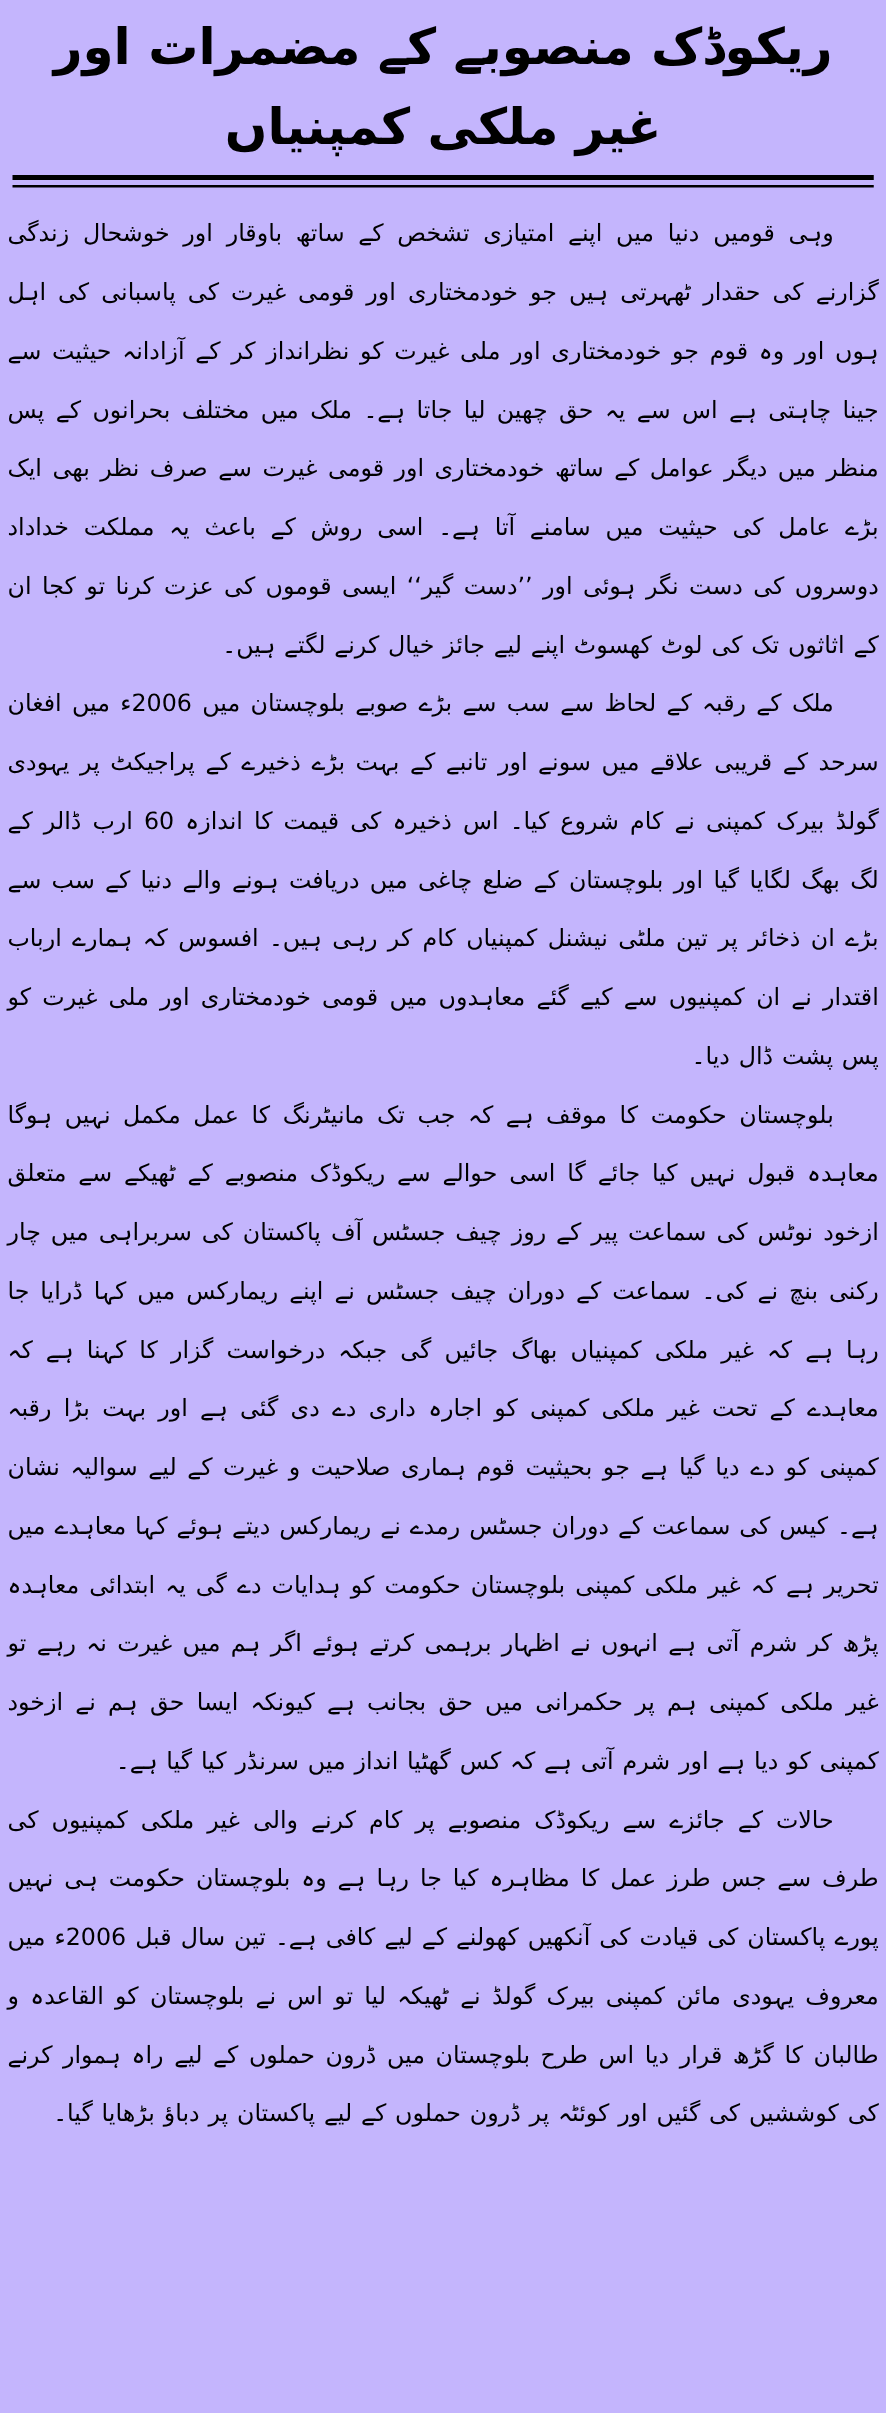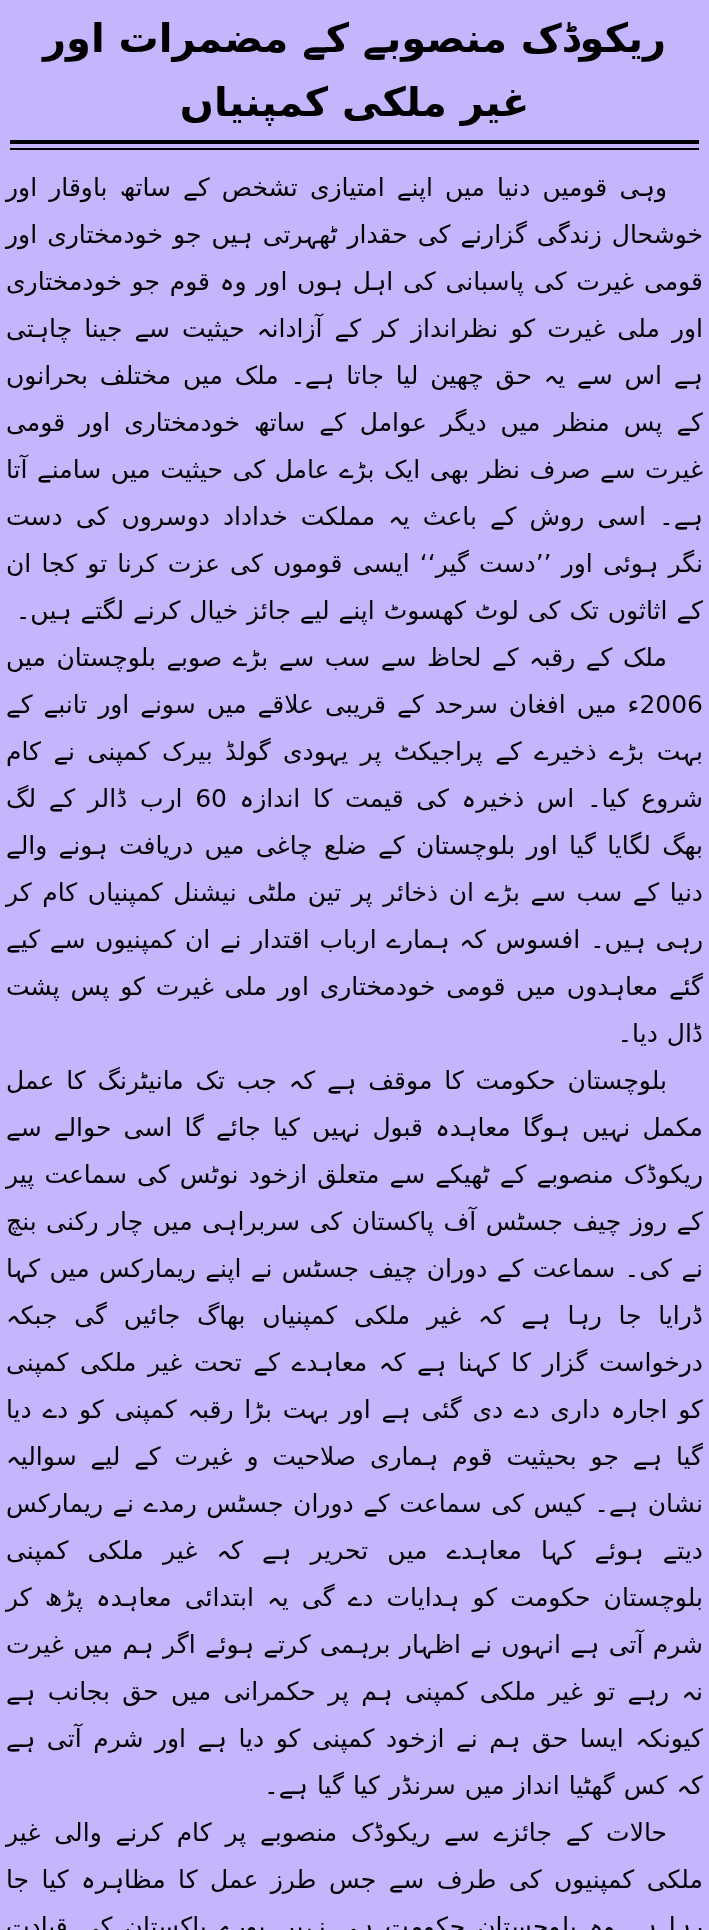--- a/index.html
+++ b/index.html
@@ -38,21 +38,21 @@
     height: 10px;
     border-top: 4px solid #000000;
     border-bottom: 2px solid #000000;
   }
 
   .article-body {
     padding: 2px 6px 0 6px;
   }
 
   .article-body p {
-    font-size: 25px;
+    font-size: 19px;
     line-height: 47px;
     text-align: justify;
     text-align-last: right;
     text-indent: 36px;
     word-spacing: 1px;
     color: #000000;
   }
 </style>
 </head>
 <body>

